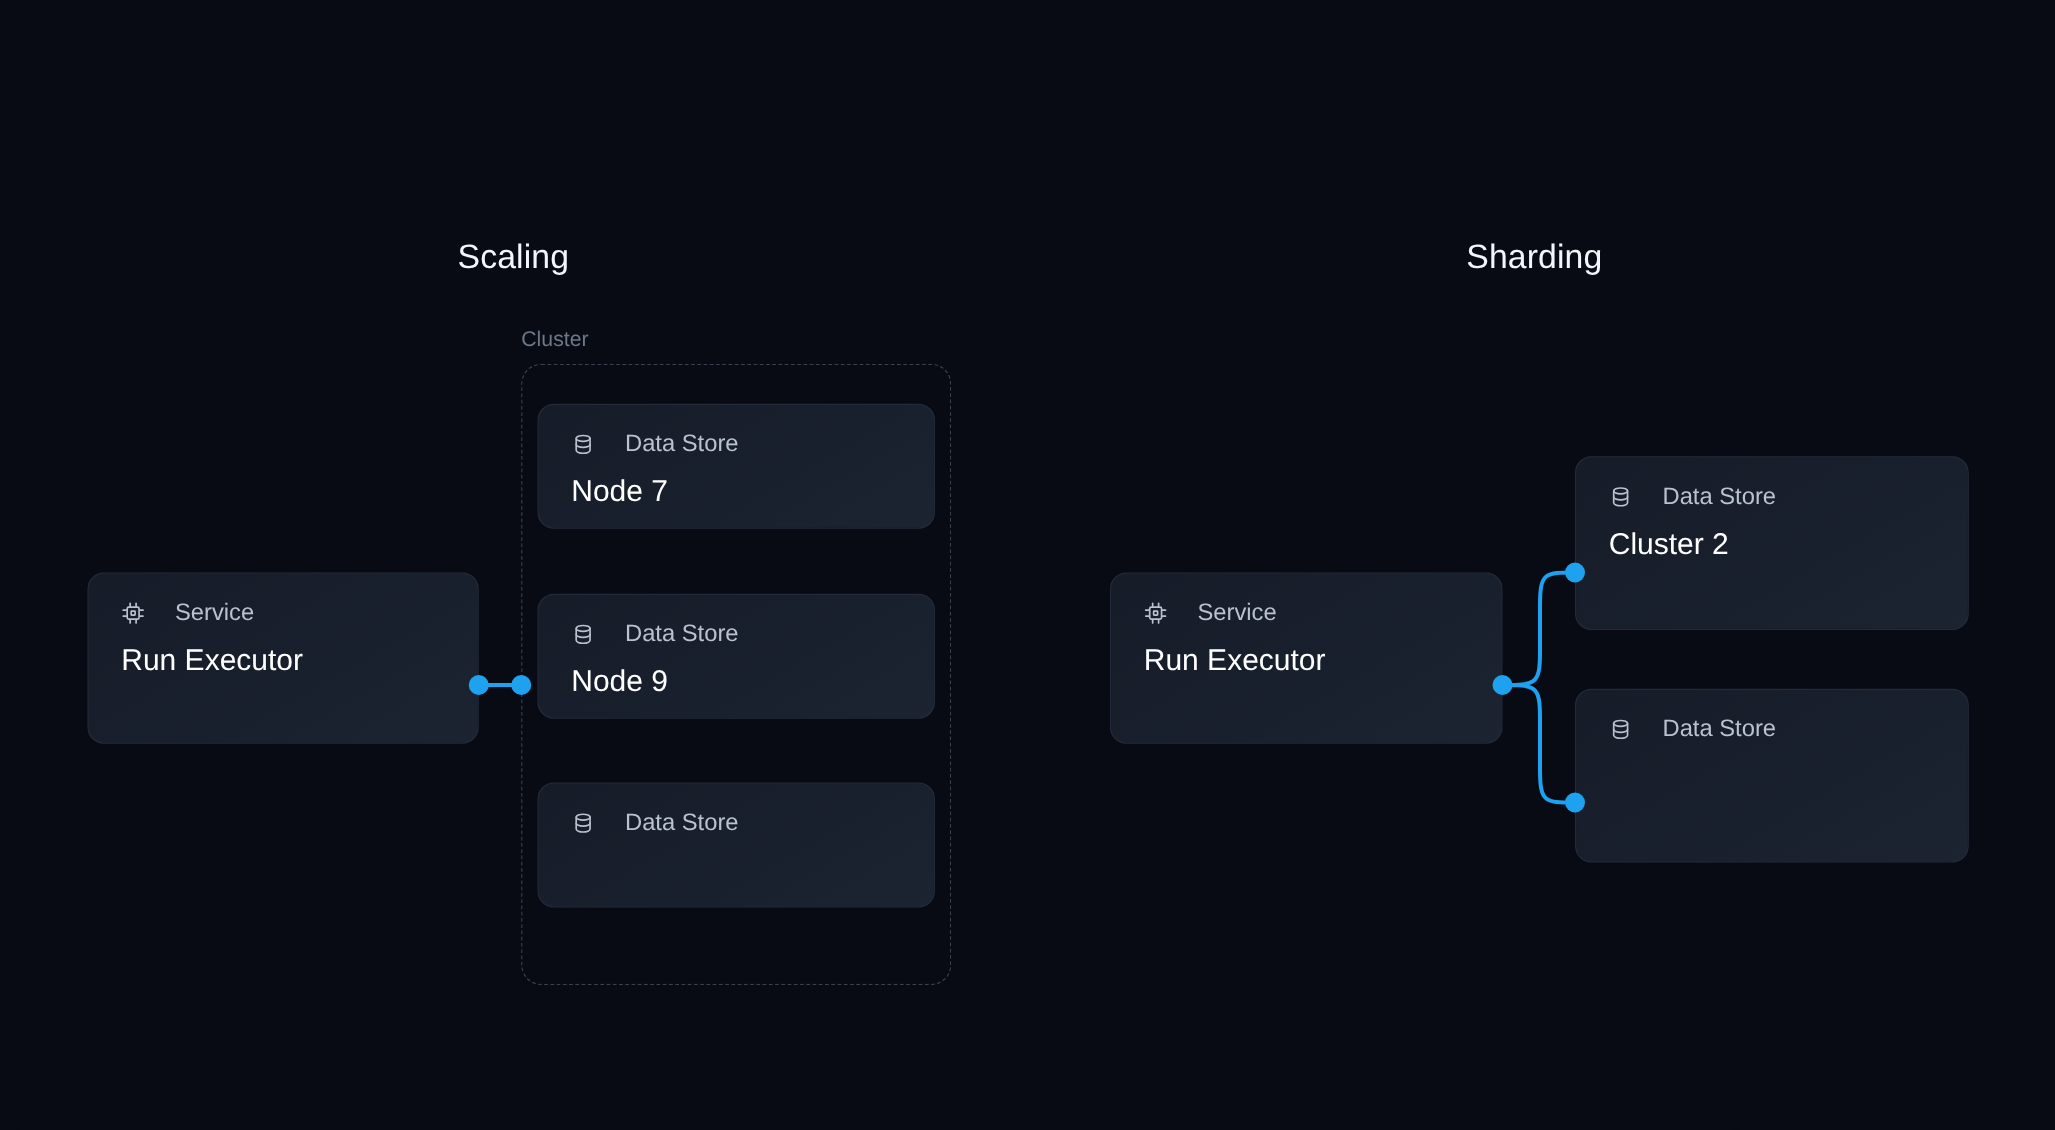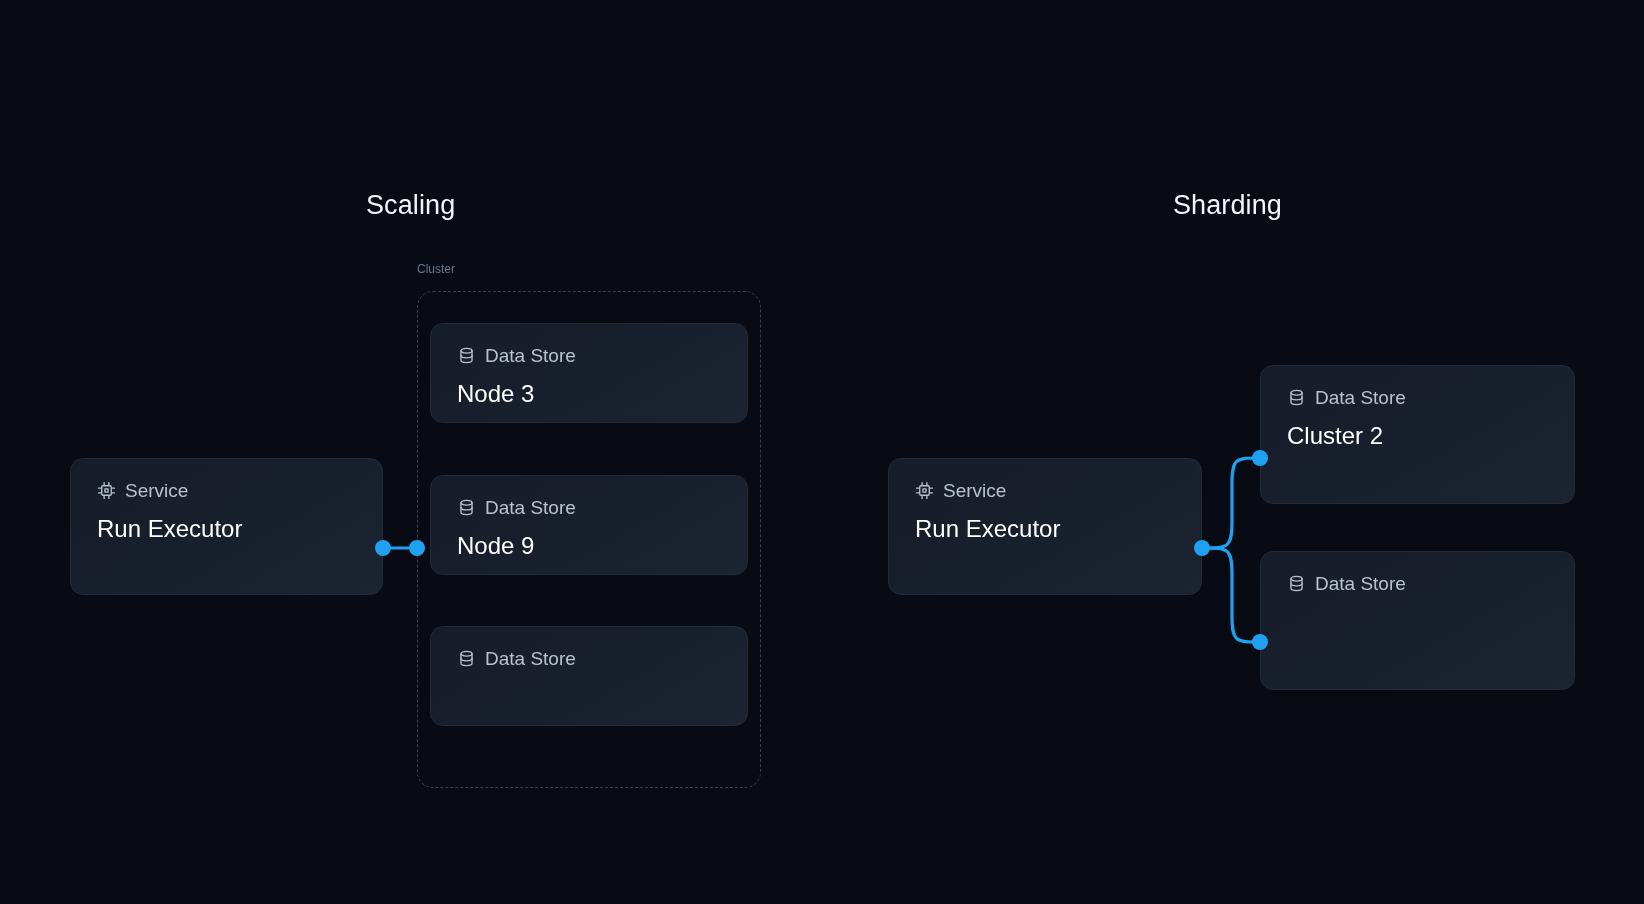--- a/index.html
+++ b/index.html
@@ -43,38 +43,38 @@
     width: 344px;
     height: 497px;
     border: 1.5px dashed #39404f;
     border-radius: 16px;
     box-sizing: border-box;
   }
   #cluster-label {
     position: absolute;
     left: 417px;
     top: 262px;
-    font-size: 12px;
+    font-size: 17px;
     color: #6d7789;
     white-space: nowrap;
   }
 
   
   .card {
     position: absolute;
     box-sizing: border-box;
     border-radius: 13px;
     background: linear-gradient(150deg, #161c28 0%, #19202d 55%, #1c2431 100%);
     border: 1px solid #232b3a;
     padding: 22px 26px 0 26px;
   }
   .card-kind {
     display: flex;
     align-items: center;
-    gap: 9px;
+    gap: 24px;
     font-size: 19px;
     color: #b9c2cf;
     line-height: 1;
     white-space: nowrap;
   }
   .card-title {
     margin-top: 15px;
     font-size: 24px;
     color: #ffffff;
     line-height: 1.15;
@@ -123,21 +123,21 @@
     <div class="card-kind">
       <span class="kind-icon">
         <svg width="19" height="19" viewBox="0 0 24 24" fill="none" stroke="#b9c2cf" stroke-width="1.7" stroke-linecap="round" stroke-linejoin="round">
           <ellipse cx="12" cy="6" rx="7" ry="3"></ellipse>
           <path d="M5 6v12c0 1.66 3.13 3 7 3s7-1.34 7-3V6"></path>
           <path d="M5 12c0 1.66 3.13 3 7 3s7-1.34 7-3"></path>
         </svg>
       </span>
       <span>Data Store</span>
     </div>
-    <div class="card-title">Node 3</div>
+    <div class="card-title">Node 7</div>
   </div>
 
   <div id="card-node-2" class="card">
     <div class="card-kind">
       <span class="kind-icon">
         <svg width="19" height="19" viewBox="0 0 24 24" fill="none" stroke="#b9c2cf" stroke-width="1.7" stroke-linecap="round" stroke-linejoin="round">
           <ellipse cx="12" cy="6" rx="7" ry="3"></ellipse>
           <path d="M5 6v12c0 1.66 3.13 3 7 3s7-1.34 7-3V6"></path>
           <path d="M5 12c0 1.66 3.13 3 7 3s7-1.34 7-3"></path>
         </svg>

